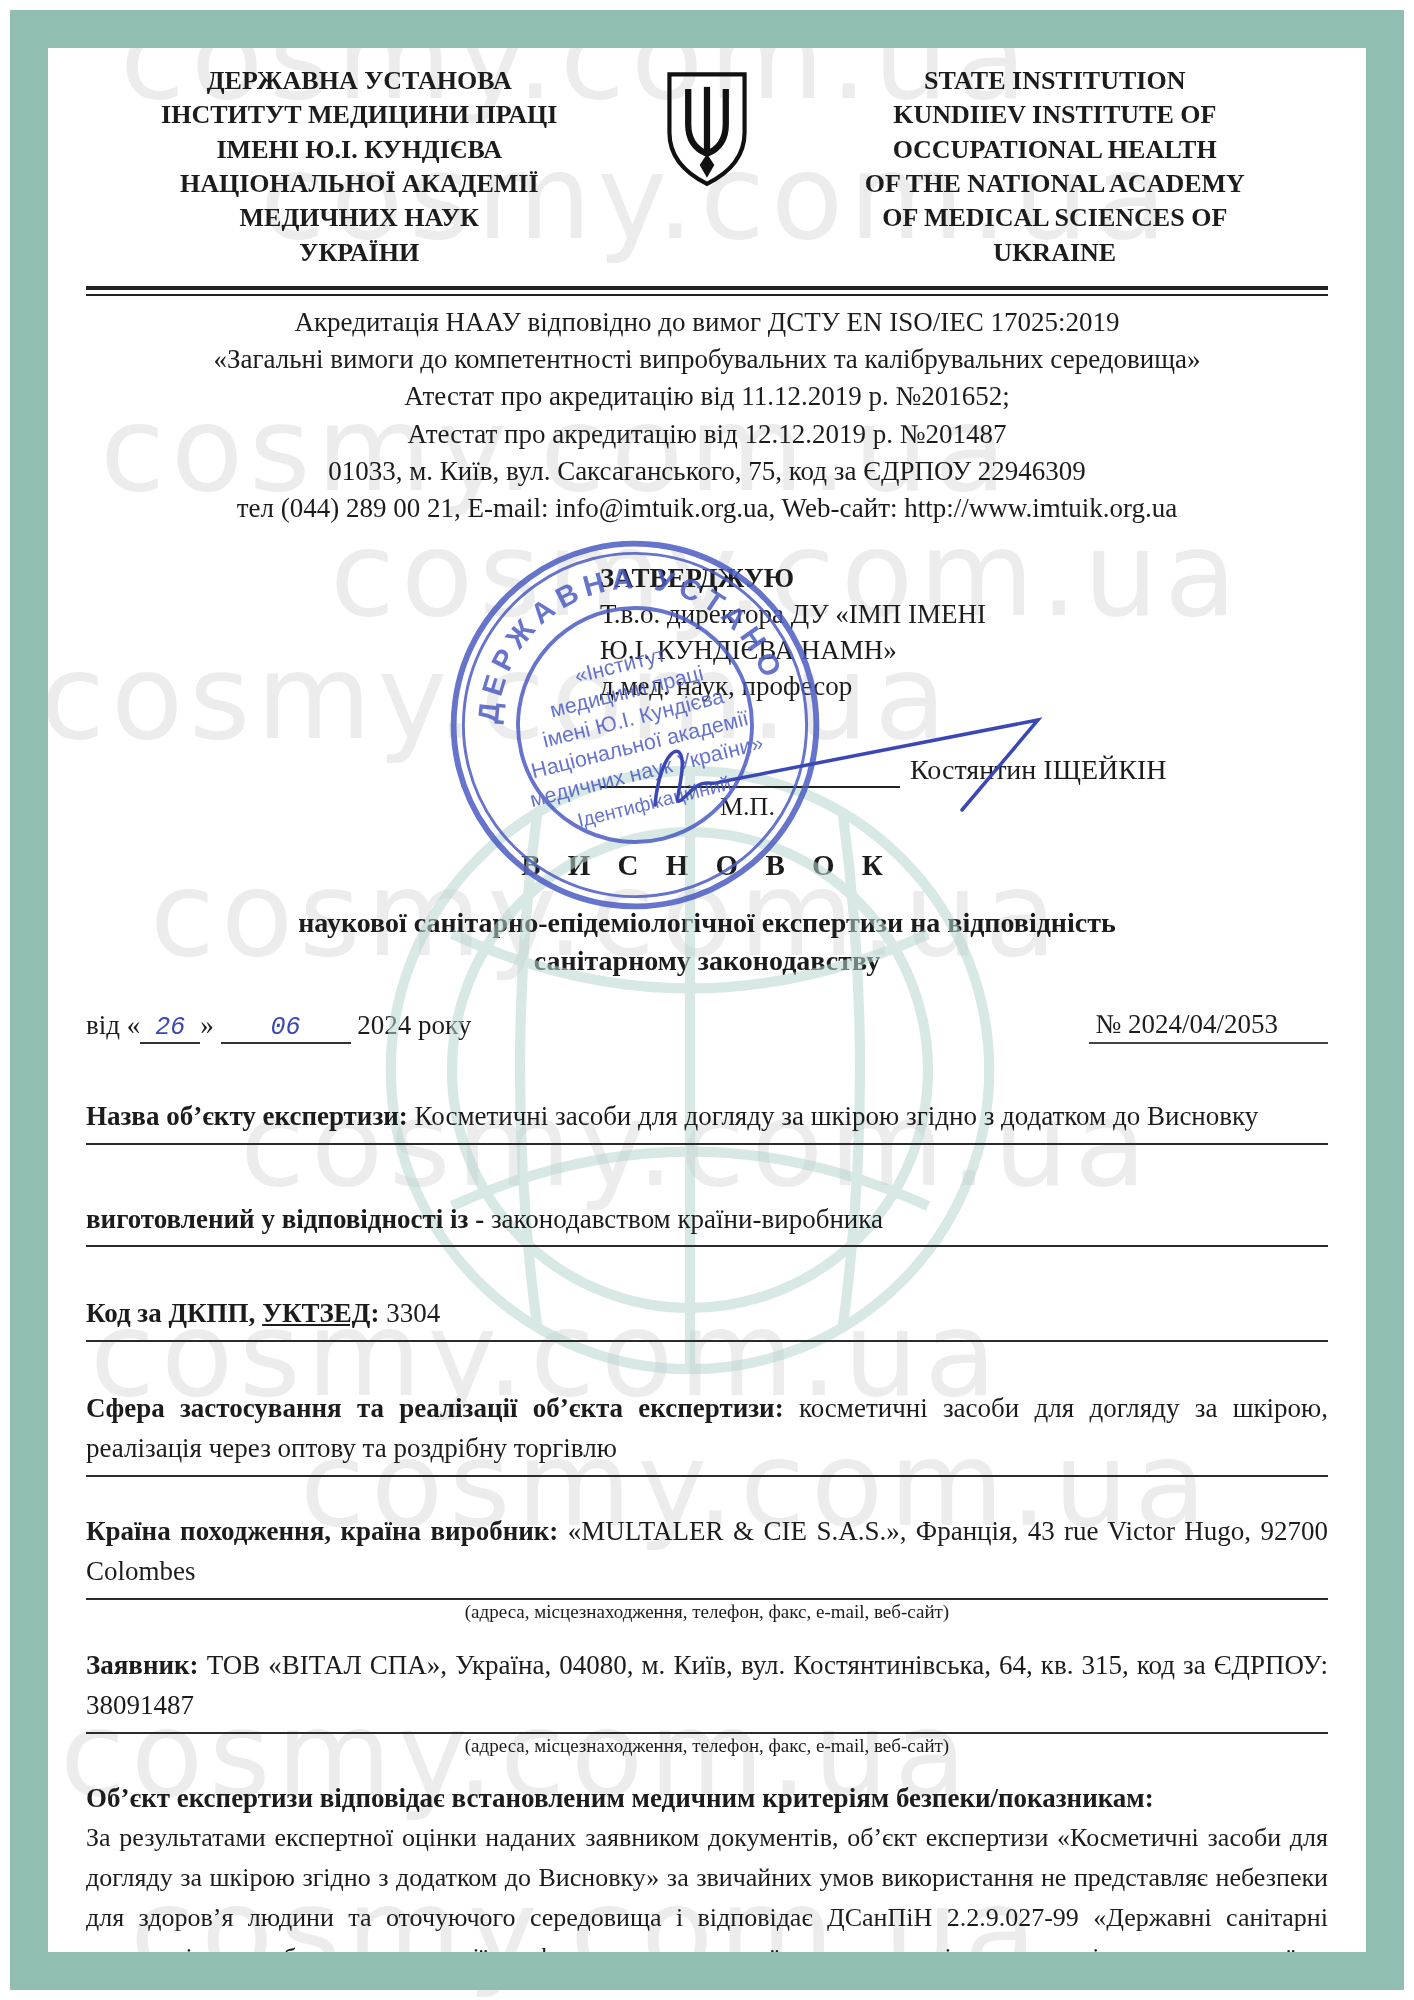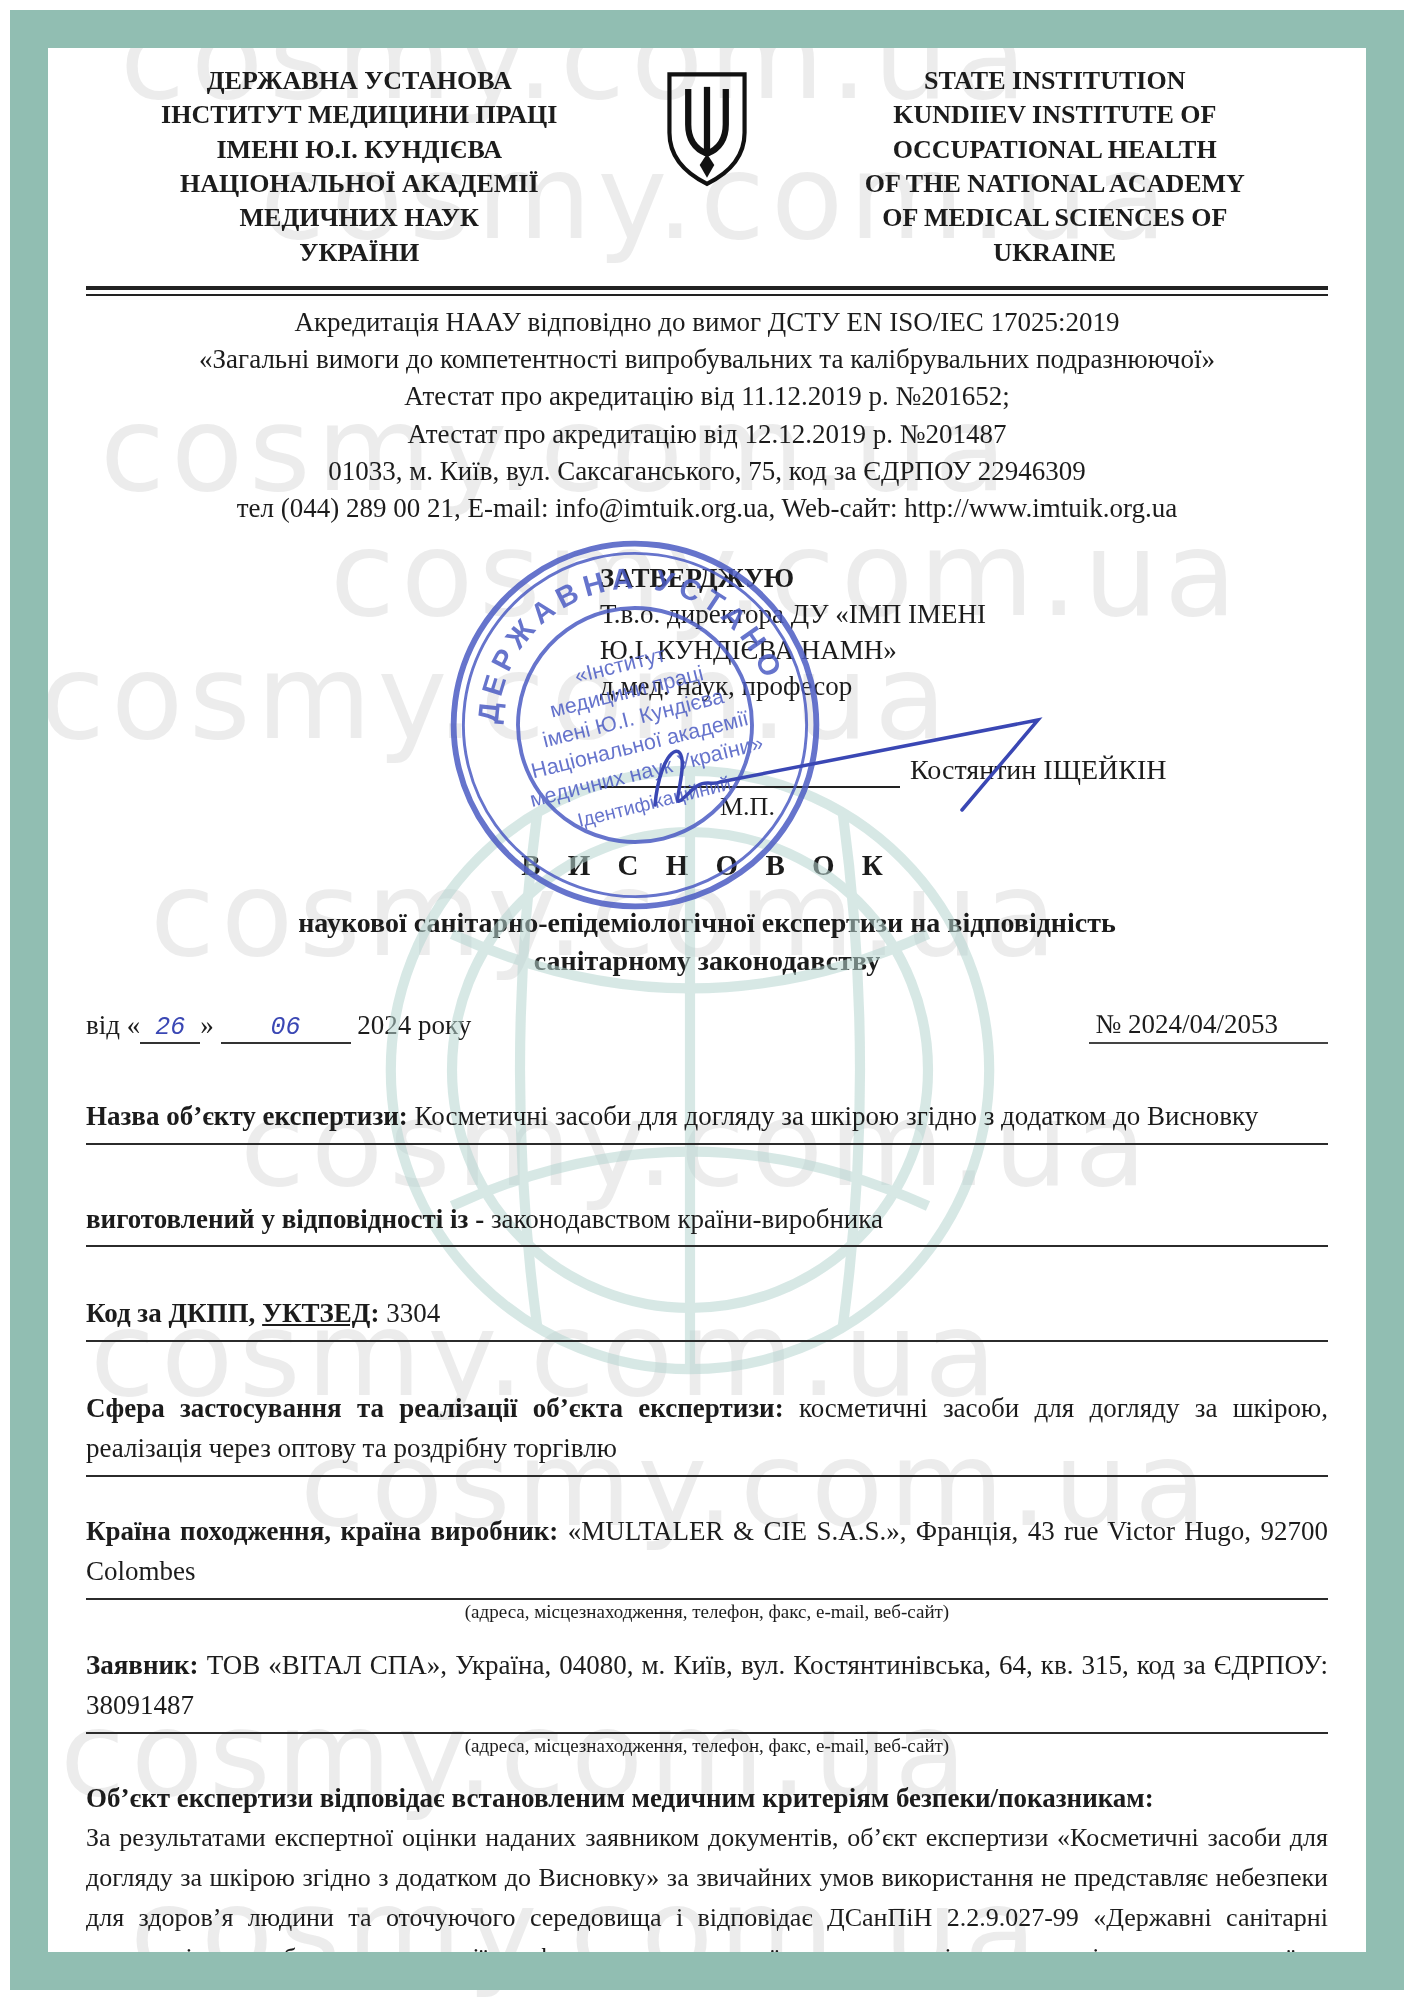--- a/index.html
+++ b/index.html
@@ -107,21 +107,21 @@
       <div>OF THE NATIONAL ACADEMY</div>
       <div>OF MEDICAL SCIENCES OF</div>
       <div>UKRAINE</div>
     </div>
   </div>
 
   <div class="dbl-rule"></div>
 
   <div class="accr">
     <div>Акредитація НААУ відповідно до вимог ДСТУ EN ISO/IEC 17025:2019</div>
-    <div>«Загальні вимоги до компетентності випробувальних та калібрувальних подразнюючої»</div>
+    <div>«Загальні вимоги до компетентності випробувальних та калібрувальних середовища»</div>
     <div>Атестат про акредитацію від 11.12.2019 р. №201652;</div>
     <div>Атестат про акредитацію від 12.12.2019 р. №201487</div>
     <div>01033, м. Київ, вул. Саксаганського, 75, код за ЄДРПОУ 22946309</div>
     <div>тел (044) 289 00 21, E-mail: info@imtuik.org.ua, Web-сайт: http://www.imtuik.org.ua</div>
   </div>
 
   <div class="approval">
     <div class="t">ЗАТВЕРДЖУЮ</div>
     <div>Т.в.о. директора ДУ «ІМП ІМЕНІ</div>
     <div>Ю.І. КУНДІЄВА НАМН»</div>

